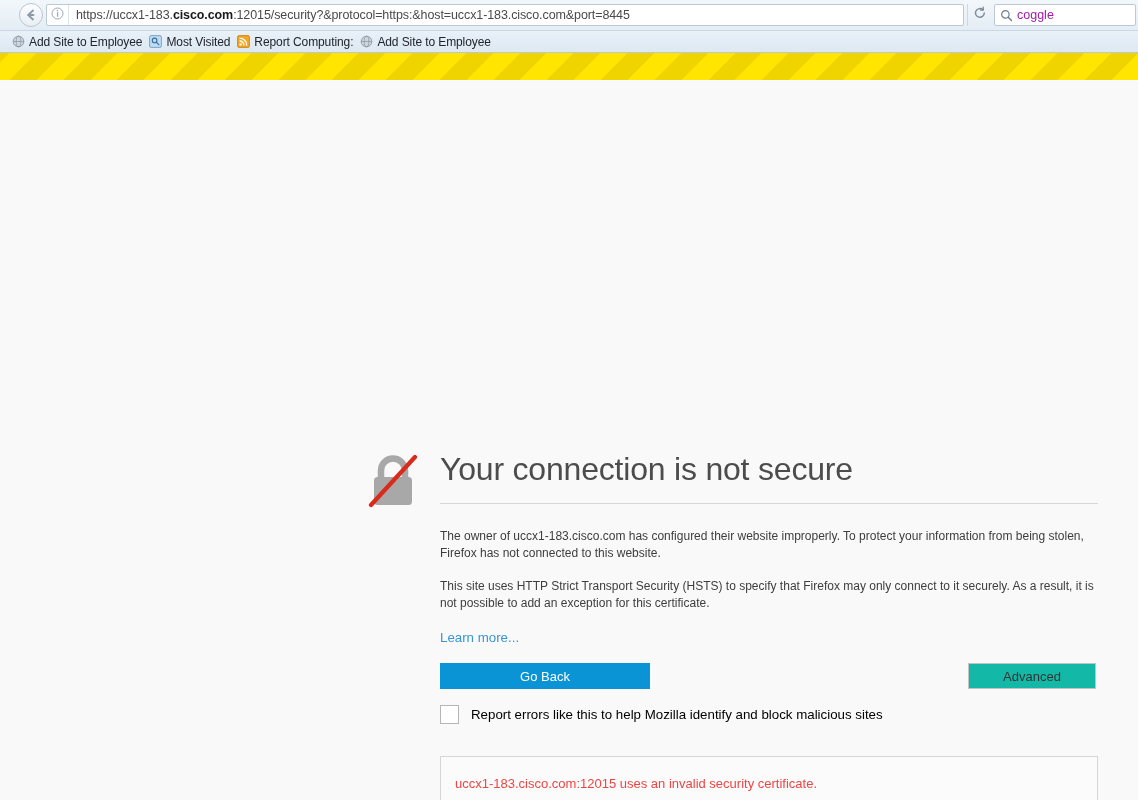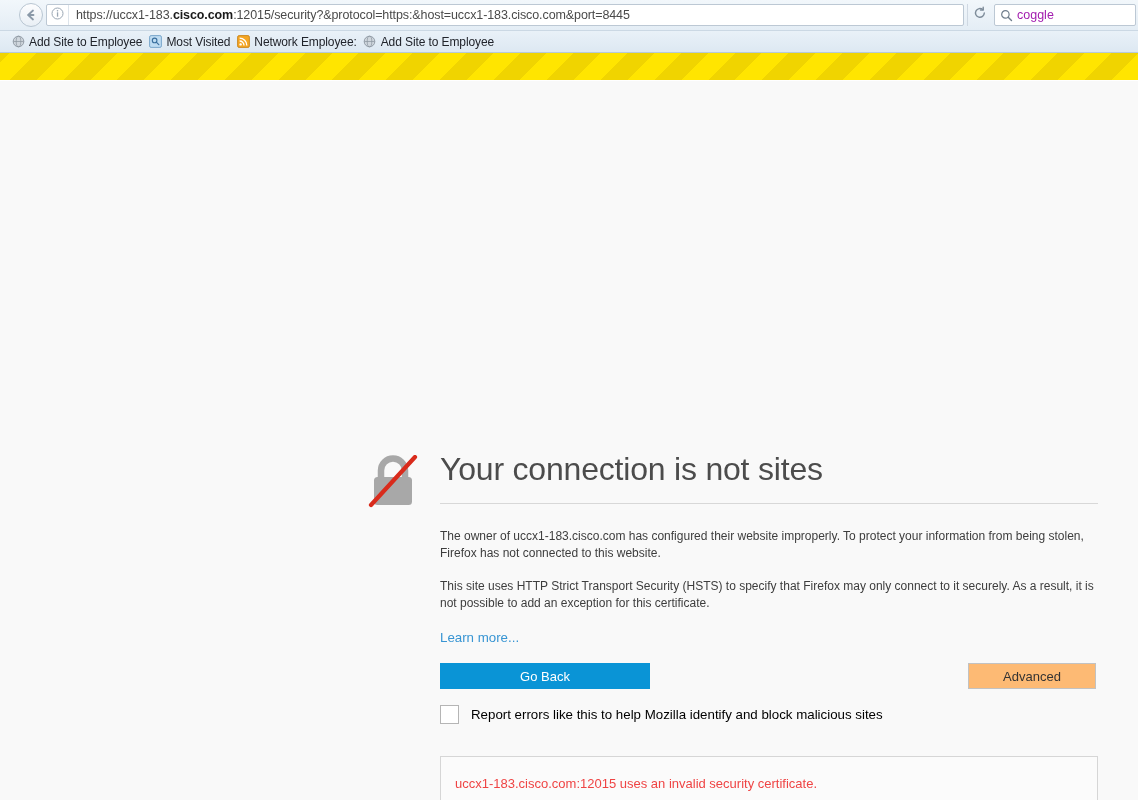--- a/index.html
+++ b/index.html
@@ -188,21 +188,21 @@
     color: #ffffff;
     font-size: 13px;
     font-family: "Liberation Sans", sans-serif;
     cursor: pointer;
     line-height: 26px;
     text-align: center;
   }
   #advanced-button {
     width: 128px;
     height: 26px;
-    background: #fdba74;
+    background: #14b8a6;
     border: 1px solid #c2c2c2;
     color: #333333;
     font-size: 13px;
     font-family: "Liberation Sans", sans-serif;
     cursor: pointer;
     line-height: 24px;
     text-align: center;
   }
 
   #report-row {
@@ -314,21 +314,21 @@
 
     <div class="bookmark-item">
       <span class="fav">
         <svg width="13" height="13" viewBox="0 0 13 13">
           <rect x="0.6" y="0.6" width="11.8" height="11.8" rx="1.5" fill="#f5a623" stroke="#c8851a" stroke-width="0.9"></rect>
           <circle cx="3.6" cy="9.4" r="1.2" fill="#ffffff"></circle>
           <path d="M2.6 6.0 A4.4 4.4 0 0 1 7.0 10.4" fill="none" stroke="#ffffff" stroke-width="1.3"></path>
           <path d="M2.6 3.2 A7.2 7.2 0 0 1 9.8 10.4" fill="none" stroke="#ffffff" stroke-width="1.3"></path>
         </svg>
       </span>
-      <span class="bm-label">Network Employee:</span>
+      <span class="bm-label">Report Computing:</span>
     </div>
 
     <div class="bookmark-item">
       <span class="fav">
         <svg width="13" height="13" viewBox="0 0 13 13">
           <circle cx="6.5" cy="6.5" r="5.3" fill="#cfd6dd" stroke="#8a949e" stroke-width="0.9"></circle>
           <ellipse cx="6.5" cy="6.5" rx="2.3" ry="5.3" fill="none" stroke="#8a949e" stroke-width="0.7"></ellipse>
           <path d="M1.3 6.5 H11.7" stroke="#8a949e" stroke-width="0.7"></path>
         </svg>
       </span>
@@ -346,21 +346,21 @@
 
     <div id="error-head">
       <div id="broken-lock-icon">
         <svg width="50" height="54" viewBox="0 0 50 54">
           <path d="M13 22 V15.5 A12 12 0 0 1 37 15.5 V22" fill="none" stroke="#a8a8a8" stroke-width="6.5"></path>
           <rect x="6" y="22" width="38" height="28" rx="3.5" fill="#a8a8a8"></rect>
           <line x1="3" y1="50" x2="47" y2="2" stroke="#d92b1c" stroke-width="4.2" stroke-linecap="round"></line>
         </svg>
       </div>
       <div id="error-title-col">
-        <h1 id="error-title">Your connection is not sites</h1>
+        <h1 id="error-title">Your connection is not secure</h1>
         <div id="title-rule"></div>
       </div>
     </div>
 
     <div id="error-text-block">
       <p class="err-para">The owner of uccx1-183.cisco.com has configured their website improperly. To protect your information from being stolen, Firefox has not connected to this website.</p>
       <p class="err-para">This site uses HTTP Strict Transport Security (HSTS) to specify that Firefox may only connect to it securely. As a result, it is not possible to add an exception for this certificate.</p>
       <a id="learn-more" href="#">Learn more...</a>
 
       <div id="button-row">

